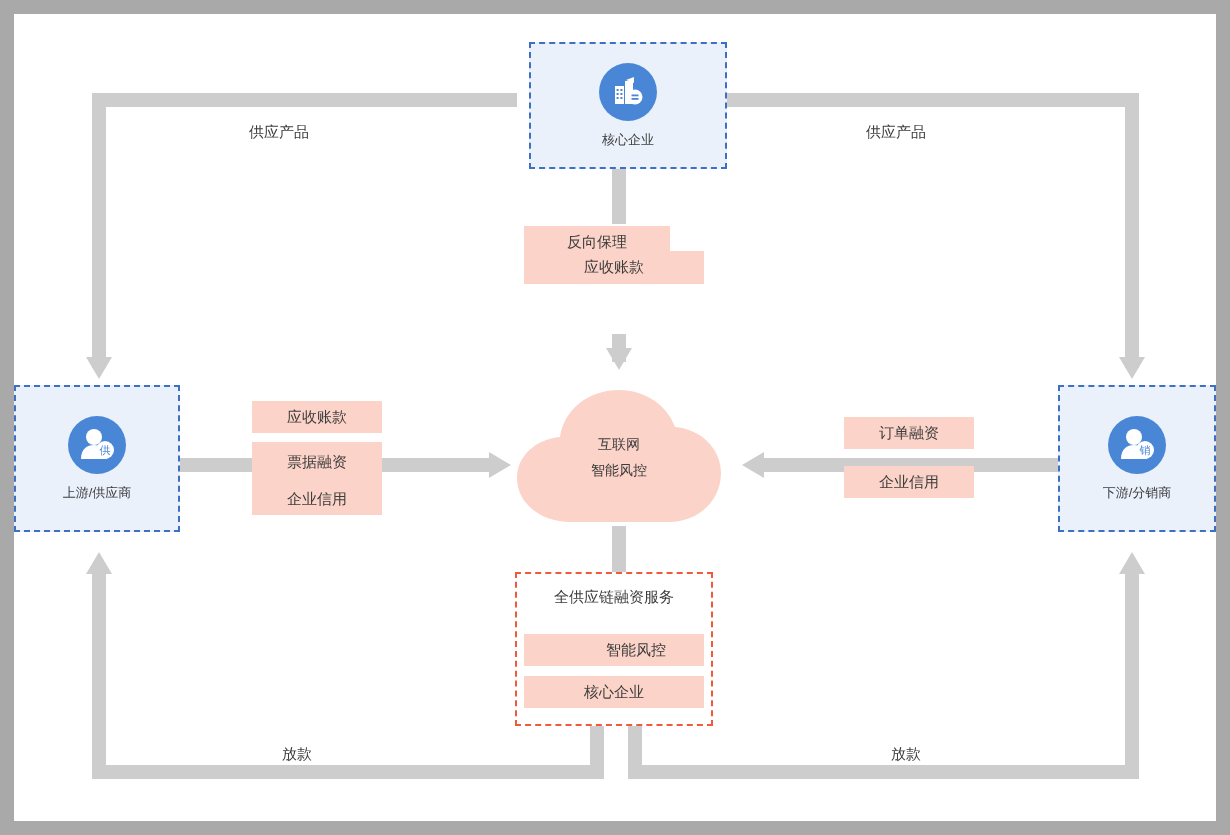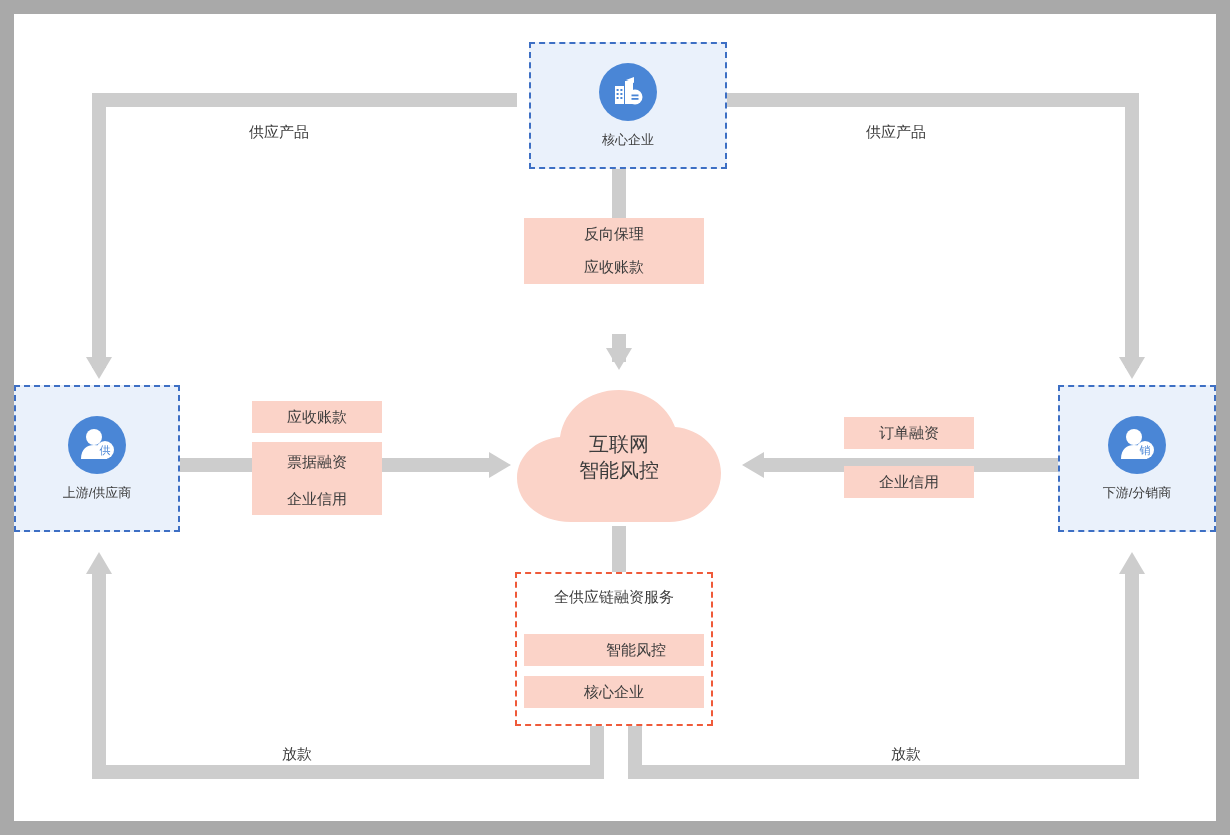--- a/index.html
+++ b/index.html
@@ -73,21 +73,21 @@
     display:flex;align-items:center;justify-content:center;
     box-sizing:border-box;
   }
 
   
   .cloud-wrap{position:absolute;}
   .cloud-text{
     position:absolute;left:0;top:0;width:100%;height:100%;
     display:flex;flex-direction:column;
     align-items:center;justify-content:center;
-    font-size:20px;color:#3c3c3c;line-height:26px;
+    font-size:14px;color:#3c3c3c;line-height:26px;
     pointer-events:none;
   }
 
   
   .redgroup{
     position:absolute;
     border:2px dashed #ef5a3a;
     background:#ffffff;
     box-sizing:border-box;
   }
@@ -193,21 +193,21 @@
       <svg width="44" height="44" viewBox="0 0 44 44">
         <circle cx="19" cy="14" r="8" fill="#ffffff"></circle>
         <path d="M6 36 C6 26 12 22 19 22 C26 22 32 26 32 36 Z" fill="#ffffff"></path>
         <circle cx="30" cy="27" r="9" fill="#ffffff"></circle>
         <text x="30" y="31" font-size="11" fill="#4a86d6" text-anchor="middle" font-family="'Liberation Sans',sans-serif">销</text>
       </svg>
     </div>
     <div class="node-label">下游/分销商</div>
   </div>
 
-  <div class="chip" style="left:510px;top:204px;width:180px;height:33px;">反向保理</div>
+  <div class="chip" style="left:510px;top:212px;width:146px;height:33px;">反向保理</div>
   <div class="chip" style="left:510px;top:237px;width:180px;height:33px;">应收账款</div>
 
   <div class="chip" style="left:238px;top:387px;width:130px;height:32px;">应收账款</div>
   <div class="chip" style="left:238px;top:428px;width:130px;height:41px;">票据融资</div>
   <div class="chip" style="left:238px;top:469px;width:130px;height:32px;">企业信用</div>
 
   <div class="chip" style="left:830px;top:403px;width:130px;height:32px;">订单融资</div>
   <div class="chip" style="left:830px;top:452px;width:130px;height:32px;">企业信用</div>
 
   <div class="redgroup" style="left:501px;top:558px;width:198px;height:154px;">

